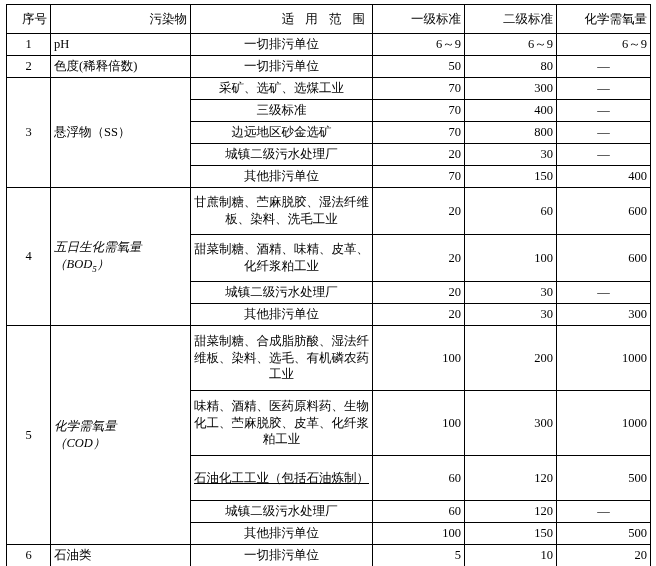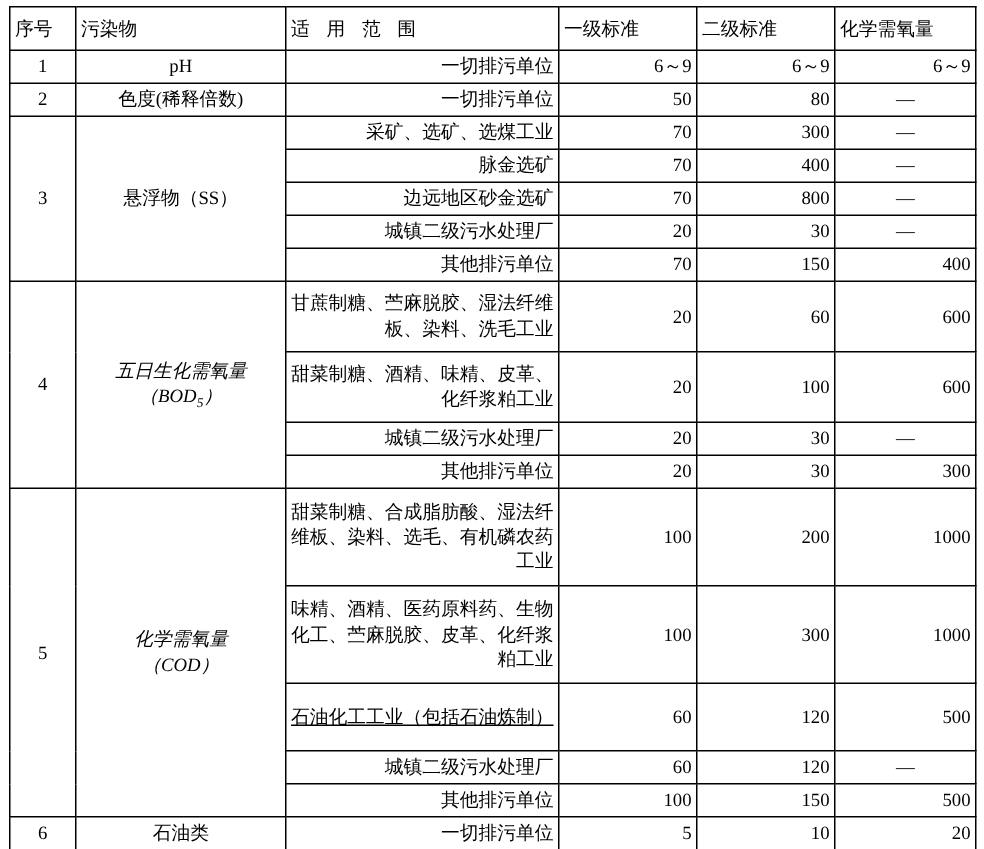--- a/index.html
+++ b/index.html
@@ -37,29 +37,29 @@
   }
   
   col.c-no     { width: 44px; }
   col.c-poll   { width: 140px; }
   col.c-scope  { width: 182px; }
   col.c-l1     { width: 92px; }
   col.c-l2     { width: 92px; }
   col.c-l3     { width: 94px; }
 
   .hdr td {
-    text-align: left;
+    text-align: right;
     height: 24px;
     font-size: 12.5px;
   }
   .ctr { text-align: center; }
   .num { text-align: right; }
   .rowh { height: 22px; }
-  .poll-cell { text-align: center; }
-  .scope-cell { text-align: right; padding-left: 5px; }
+  .poll-cell { }
+  .scope-cell { text-align: center; padding-left: 5px; }
   .dash { text-align: center; }
   sub {
     font-size: 9px;
     vertical-align: sub;
   }
   .wide-head {
     letter-spacing: 4px;
   }
   .two-line {
     line-height: 1.45;
@@ -111,21 +111,21 @@
 
       <tr class="rowh">
         <td class="ctr" rowspan="5">3</td>
         <td class="poll-cell" rowspan="5">悬浮物（SS）</td>
         <td class="scope-cell">采矿、选矿、选煤工业</td>
         <td class="num">70</td>
         <td class="num">300</td>
         <td class="dash">—</td>
       </tr>
       <tr class="rowh">
-        <td class="scope-cell">脉金选矿</td>
+        <td class="scope-cell">三级标准</td>
         <td class="num">70</td>
         <td class="num">400</td>
         <td class="dash">—</td>
       </tr>
       <tr class="rowh">
         <td class="scope-cell">边远地区砂金选矿</td>
         <td class="num">70</td>
         <td class="num">800</td>
         <td class="dash">—</td>
       </tr>

